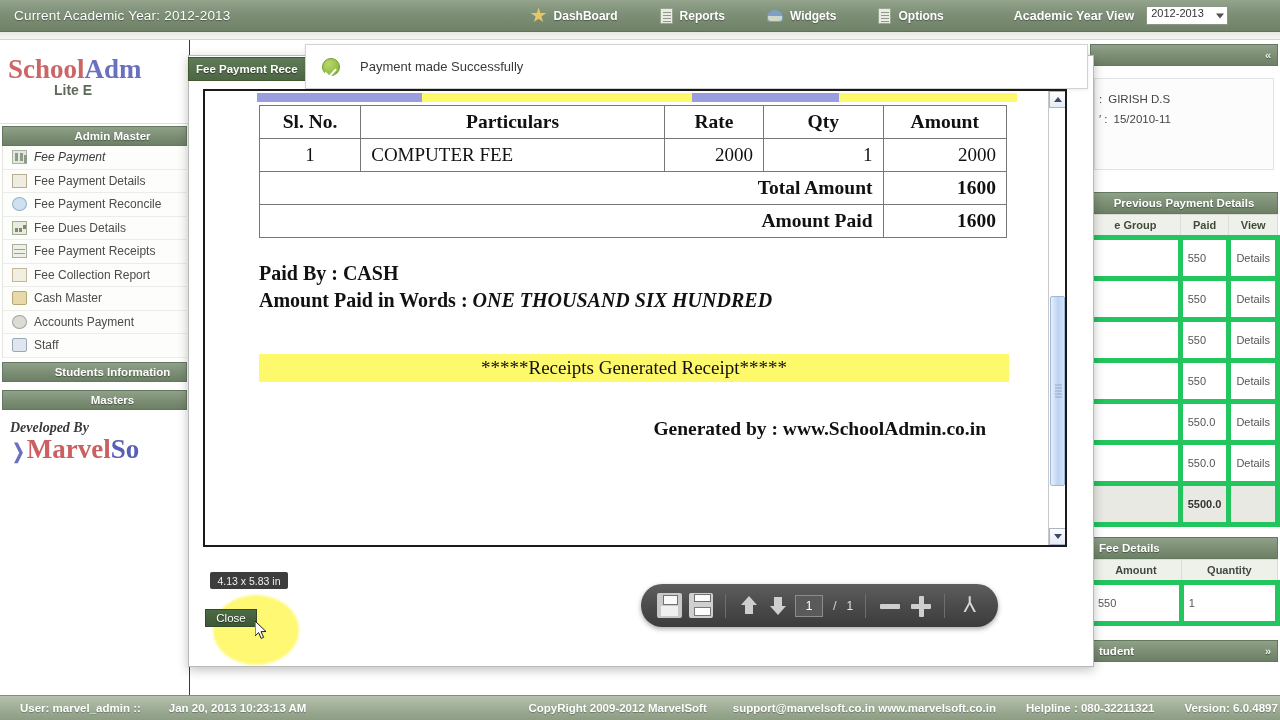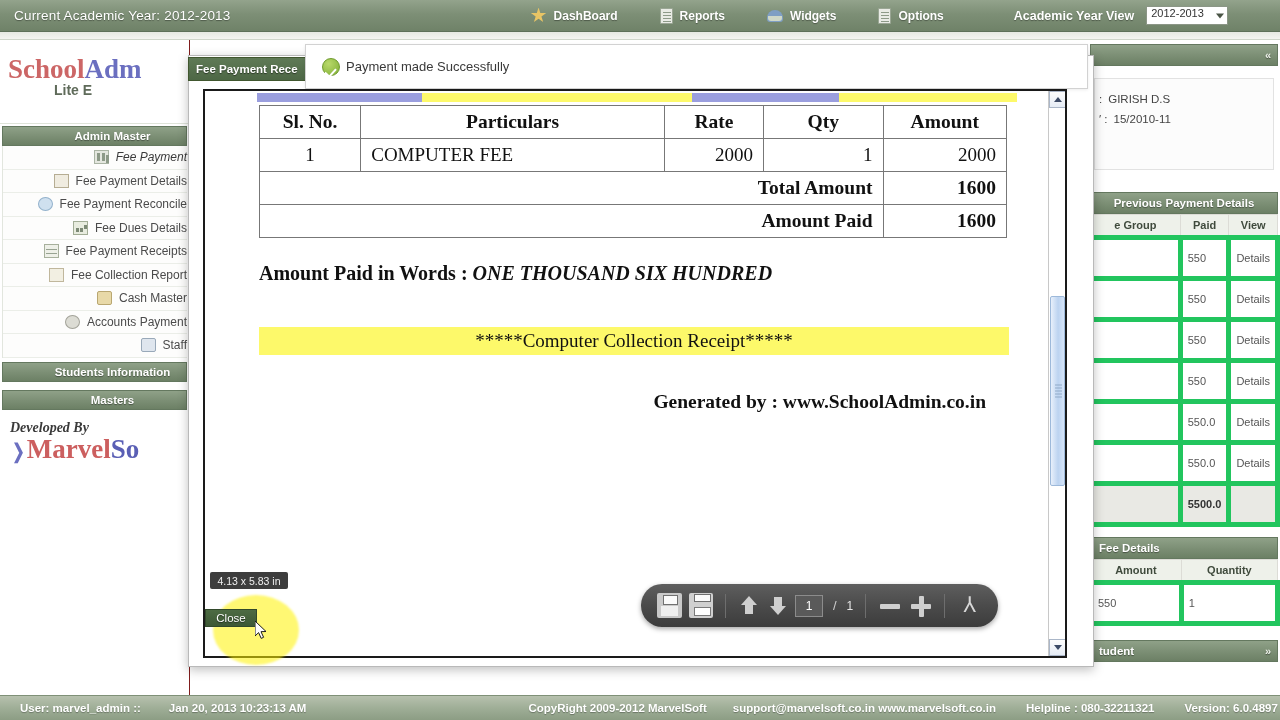--- a/index.html
+++ b/index.html
@@ -95,21 +95,21 @@
     color: #ffffff; font-size: 11.5px; font-weight: bold;
     display: flex; align-items: center; justify-content: center;
     text-shadow: 0 1px 1px rgba(0,0,0,.4); cursor: pointer;
     border: 1px solid #64785f;
     padding-left: 36px;
   }
   .menu-list { border-left: 1px solid #e2e6de; margin: 0 2px; }
   .menu-item {
     height: 23.5px; display: flex; align-items: center; gap: 7px;
     padding-left: 9px; border-bottom: 1px solid #ebeee8;
-    font-size: 12px; color: #4b4b4b; cursor: pointer; background: #fdfdfc; justify-content: flex-end;
+    font-size: 12px; color: #4b4b4b; cursor: pointer; background: #fdfdfc;
   }
   .menu-item.active .mi-label { font-style: italic; color: #3b3b3b; }
   .mi-ico { width: 15px; height: 14px; flex: 0 0 15px; position: relative; }
   .mi-ico-bars { background: #e4e7df; border: 1px solid #aab4a4; }
   .mi-ico-bars::after {
     content: ""; position: absolute; left: 2px; top: 2px; width: 3px; height: 8px;
     background: #8d9a88; box-shadow: 5px 0 0 #8d9a88, 9px 2px 0 #8d9a88;
   }
   .mi-ico-page { background: #f0ece0; border: 1px solid #b6ad93; }
   .mi-ico-cycle {
@@ -200,38 +200,38 @@
   .modal-tab {
     position: absolute; left: 188px; top: 57px; width: 130px; height: 24px;
     background: linear-gradient(to bottom, #5f7a56 0%, #4d6745 100%);
     border: 1px solid #41572f; color: #ffffff; font-size: 11.5px; font-weight: bold;
     display: flex; align-items: center; padding-left: 7px; overflow: hidden;
     white-space: nowrap; z-index: 30; text-shadow: 0 1px 1px rgba(0,0,0,.5);
   }
   .toast {
     position: absolute; left: 305px; top: 44px; width: 783px; height: 45px;
     background: #ffffff; border: 1px solid #d2d2d2;
-    display: flex; align-items: center; padding-left: 16px; gap: 6px; z-index: 40;
+    display: flex; align-items: center; padding-left: 16px; gap: 20px; z-index: 40;
     box-shadow: 0 1px 3px rgba(0,0,0,.08);
   }
   .toast-ico {
     width: 18px; height: 18px; border-radius: 50%;
     background: radial-gradient(circle at 35% 30%, #b9d96a, #7fae35);
     border: 1px solid #6e9a2c; position: relative;
   }
   .toast-ico::after {
     content: ""; position: absolute; left: 4px; top: 7px;
     width: 5px; height: 9px; border: solid #ffffff;
     border-width: 0 2px 2px 0; transform: rotate(42deg);
   }
   .toast-text { font-size: 13px; color: #3a3a3a; }
 
   
   .pdf-frame {
-    position: absolute; left: 14px; top: 33px; width: 864px; height: 569px;
+    position: absolute; left: 14px; top: 33px; width: 864px; height: 458px;
     border: 2px solid #1a1a1a; background: #86efac; overflow: hidden;
   }
   .pdf-page { position: absolute; left: 0; top: 0; right: 17px; bottom: 0; background: #fff; }
   .hl-bars { position: absolute; left: 52px; top: 2px; width: 760px; height: 9px; display: flex; }
   .hl-b { height: 9px; }
   .hl-blue { background: #9a9ede; }
   .hl-yellow { background: #fdf96a; }
 
   .rcpt { position: absolute; left: 0; top: 14px; right: 0; padding: 0 40px; }
   .rcpt-table {
@@ -594,25 +594,28 @@
             </tr>
             <tr>
               <td class="lbl" colspan="4">Amount Paid</td>
               <td class="amt">1600</td>
             </tr>
           </tbody>
             </table>
 
           <div class="paid-line">
             <div>
+              <span>Paid By : </span><span>CASH</span>
+            </div>
+            <div>
               <span>Amount Paid in Words : </span><span class="words-ital">ONE THOUSAND SIX HUNDRED</span>
             </div>
           </div>
 
-          <div class="cgr">*****Computer Collection Receipt*****</div>
+          <div class="cgr">*****Receipts Generated Receipt*****</div>
 
           <div class="genby">
             <div>Generated by : www.SchoolAdmin.co.in</div>
           </div>
         </div>
       </div>
 
       <div class="pdf-scroll">
         <div class="sb-btn up">
           <span class="sb-arrow u"></span>

